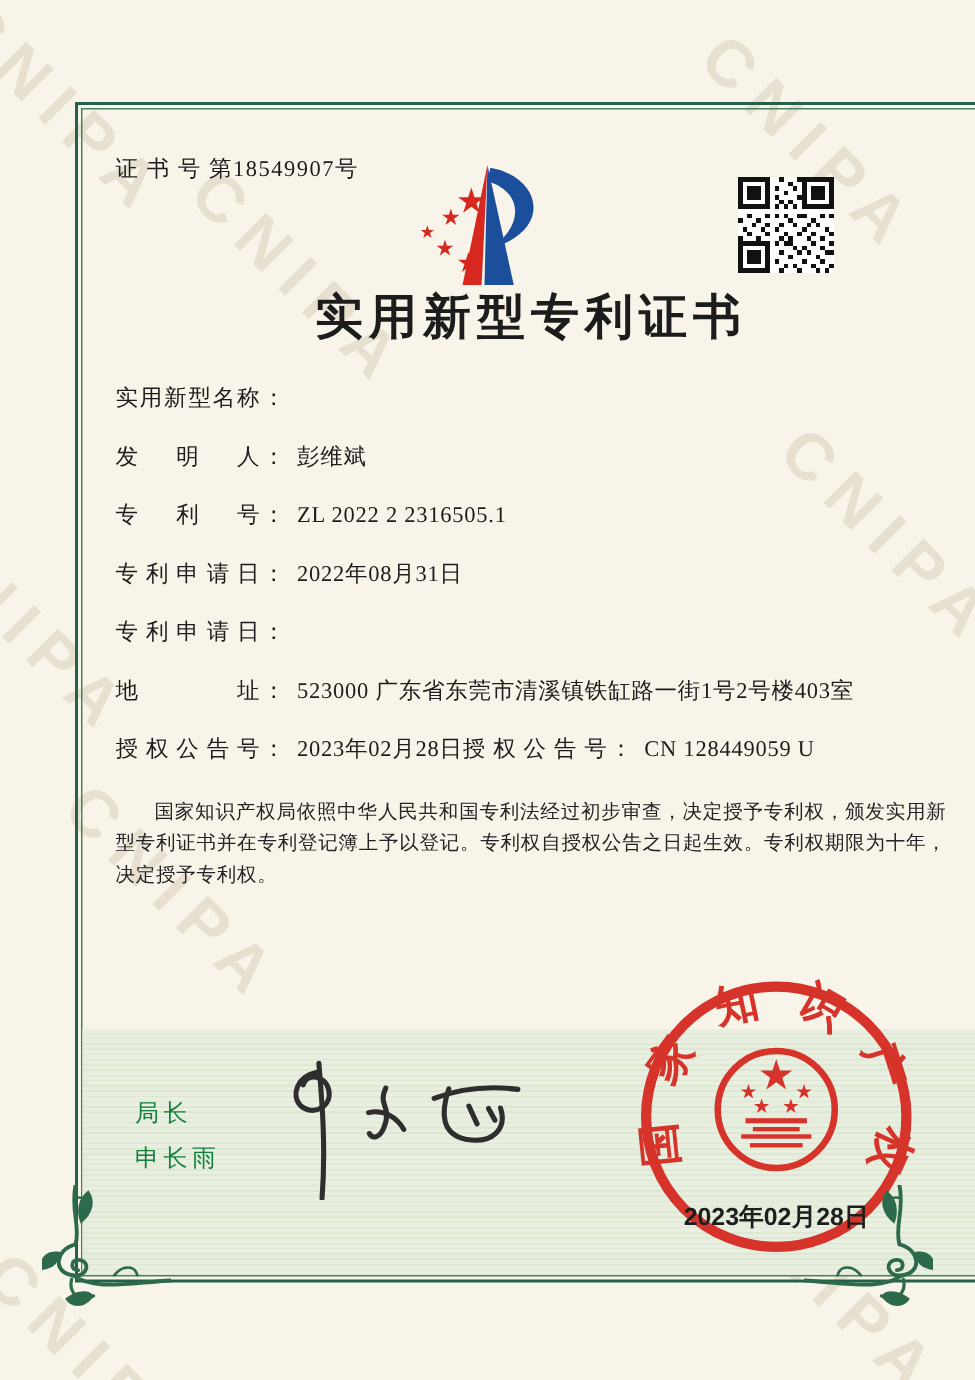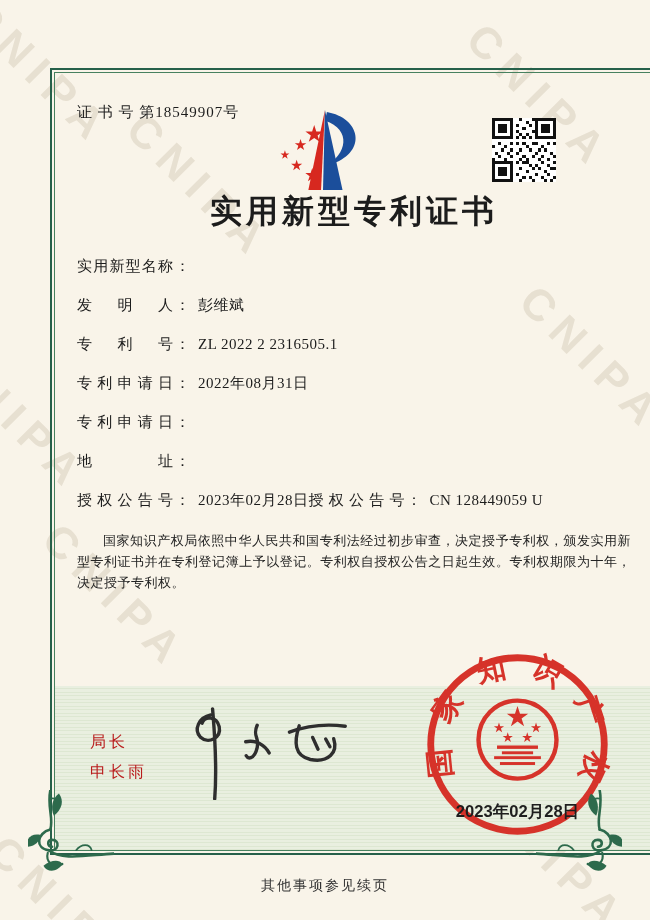--- a/index.html
+++ b/index.html
@@ -23,21 +23,21 @@
   .rows{position:absolute;left:25px;right:20px;top:188px;z-index:2;}
   .row{display:flex;align-items:flex-start;font-size:15px;line-height:16px;margin-bottom:23px;white-space:nowrap;}
   .lbl{display:inline-block;width:96px;text-align:justify;text-align-last:justify;flex:none;}
   .colon{flex:none;padding:0 8px 0 2px;}
   .val{letter-spacing:0.5px;}
   .second-lbl{}
   .paras{position:absolute;left:25px;right:25px;top:460px;font-size:13px;line-height:21px;
          text-align:justify;letter-spacing:0.5px;z-index:2;color:#232323;}
   .paras p{margin:0;text-indent:2em;}
   .director{position:absolute;left:38px;top:662px;z-index:3;
-            font-family:"Liberation Sans","DejaVu Sans",sans-serif;font-size:16px;letter-spacing:3px;color:#b91c1c;}
+            font-family:"Liberation Sans","DejaVu Sans",sans-serif;font-size:16px;letter-spacing:3px;color:#15803d;}
   .director div{margin-bottom:9px;}
   .signature{position:absolute;left:118px;top:628px;width:195px;height:102px;z-index:3;}
   .seal{position:absolute;left:368px;top:577px;width:195px;height:195px;z-index:5;}
   .pageno{position:absolute;left:0;right:0;bottom:9px;text-align:center;font-size:13px;letter-spacing:1px;z-index:3;}
   .orn{position:absolute;width:86px;height:86px;z-index:4;}
   .orn.left{left:28px;top:790px;}
   .orn.right{left:536px;top:790px;transform:scaleX(-1);}
   .footnote{position:absolute;left:0;right:0;top:877px;text-align:center;font-size:14px;
             letter-spacing:2px;color:#333;z-index:2;}
   .defs-holder{position:absolute;width:0;height:0;overflow:hidden;}
@@ -120,20 +120,21 @@
           <span class="colon">：</span>
           <span class="val">2022年08月31日</span>
       </div>
       <div class="row">
         <span class="lbl">专利申请日</span>
           <span class="colon">：</span>
       </div>
       <div class="row">
         <span class="lbl">地址</span>
           <span class="colon">：</span>
+          <span class="val">523000 广东省东莞市清溪镇铁缸路一街1号2号楼403室</span>
       </div>
       <div class="row">
         <span class="lbl">授权公告号</span>
           <span class="colon">：</span>
           <span class="val">2023年02月28日</span>
         <span class="lbl second-lbl">授权公告号</span>
           <span class="colon">：</span>
           <span class="val">CN 128449059 U</span>
       </div>
     </div>
@@ -207,14 +208,13 @@
       <path d="M56,70 C62,62 72,62 74,70" stroke-width="2"></path>
       <path d="M23,73 C20,84 30,92 40,86" stroke-width="2.5"></path>
     </g>
     <g fill="#2d6a4c">
       <path d="M30,30 C40,22 42,12 36,4 C28,10 26,20 30,30 Z"></path>
       <path d="M14,52 C4,50 -2,56 -2,66 C8,66 14,60 14,52 Z"></path>
       <path d="M40,86 C34,96 22,96 18,88 C26,82 36,80 40,86 Z"></path>
     </g>
   </svg>
 
-  <div class="footnote">其他事项参见续页</div>
 </div>
 
 </body></html>

